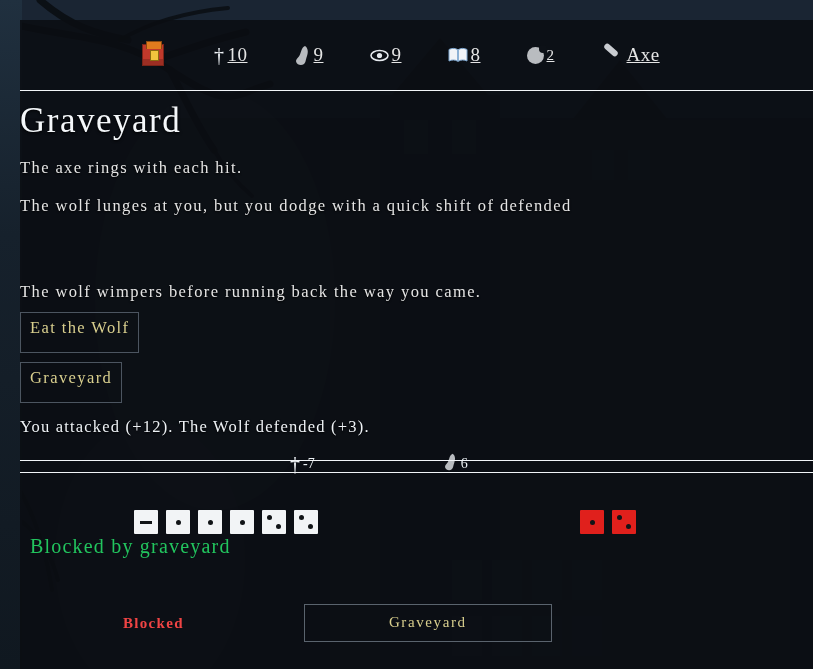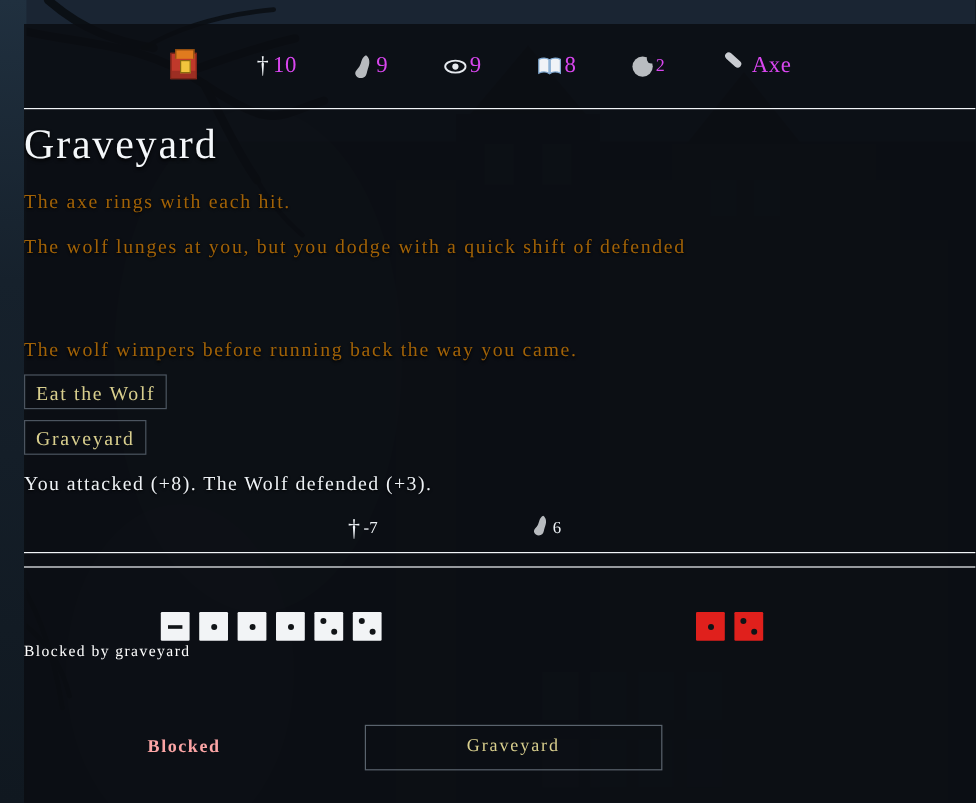--- a/index.html
+++ b/index.html
@@ -70,21 +70,22 @@
     margin-right: 46px;
     color: #e8ecf1;
     font-size: 19px;
     letter-spacing: 0.5px;
   }
   .stat .val {
     margin-left: 3px;
     font-family: "Liberation Serif", serif;
     font-variant-numeric: oldstyle-nums;
     font-size: 19px;
-    color: #d946ef;
+    color: #e5e5e5;
+    text-decoration: underline;
   }
   .stat .val.small { font-size: 15px; }
   .stat .ico { display: inline-flex; align-items: center; justify-content: center; }
 
   
   .bag {
     width: 22px; height: 22px;
     background: #c0392b;
     border: 1px solid #7a2418;
     position: relative;
@@ -149,36 +150,36 @@
 
   #title {
     font-size: 35px;
     color: #f4f7fa;
     letter-spacing: 1.5px;
     padding-left: 0;
     line-height: 1.1;
     text-shadow: 0 1px 3px #000;
   }
   .story-line {
-    color: #a16207;
+    color: #e5e5e5;
     font-size: 16.5px;
     letter-spacing: 1.4px;
     margin-top: 16px;
     line-height: 1.35;
     text-shadow: 0 1px 2px #000;
   }
   .story-line.gap { margin-top: 64px; }
 
   .choice {
     display: inline-block;
     border: 1px solid #4c5560;
     color: #d9cf8e;
     font-size: 16.5px;
     letter-spacing: 1.4px;
-    padding: 5px 9px 2px 9px;
+    padding: 5px 9px 14px 9px;
     margin-top: 9px;
     background: transparent;
     cursor: pointer;
   }
 
   .outcome {
     color: #eef2f6;
     font-size: 16.5px;
     letter-spacing: 1.2px;
     margin-top: 14px;
@@ -229,36 +230,36 @@
     width: 12px; height: 3px;
     background: #111417;
   }
   
   .p-c  { left: 9.5px;  top: 9.5px; }
   .p-tl { left: 5px;    top: 5px; }
   .p-br { left: 14px;   top: 14px; }
 
   #blocked-msg {
     position: absolute;
-    left: 0; top: 515px;
-    color: #ffffff;
-    font-size: 13px;
+    left: 10px; top: 515px;
+    color: #22c55e;
+    font-size: 20px;
     letter-spacing: 1.2px;
   }
 
   
   #bottombar {
     position: absolute;
     left: 0; top: 578px;
     width: 793px; height: 50px;
     display: flex;
     align-items: center;
   }
   #bottom-status {
-    color: #fca5a5;
+    color: #ef4444;
     font-size: 15px;
     letter-spacing: 1.3px;
     margin-left: 103px;
     font-weight: 700;
   }
   #bottom-action {
     margin-left: 120px;
     width: 248px;
     text-align: center;
     border: 1px solid #5a636d;
@@ -387,21 +388,21 @@
   <div id="story">
     <div id="title">Graveyard</div>
 
     <div class="story-line">The axe rings with each hit.</div>
     <div class="story-line">The wolf lunges at you, but you dodge with a quick shift of defended</div>
     <div class="story-line gap">The wolf wimpers before running back the way you came.</div>
 
     <div><span class="choice">Eat the Wolf</span></div>
     <div><span class="choice">Graveyard</span></div>
 
-    <div class="outcome">You attacked (+8). The Wolf defended (+3).</div>
+    <div class="outcome">You attacked (+12). The Wolf defended (+3).</div>
 
     <div id="deltas">
       <div class="delta">
         <span class="dagger">†</span>
         <span class="dv">-7</span>
       </div>
       <div class="delta">
         <span>
           <svg width="15" height="18" viewBox="0 0 17 21">
             <path d="M11 1 C14 3,14.5 7,13 11 C11.5 15,12 17,10 19 C7.5 21,3 20,2.2 17 C1.5 14.5,4 13,5.5 10.5 C7.5 7,7 3,11 1 Z" fill="#b8bbbf"></path>

